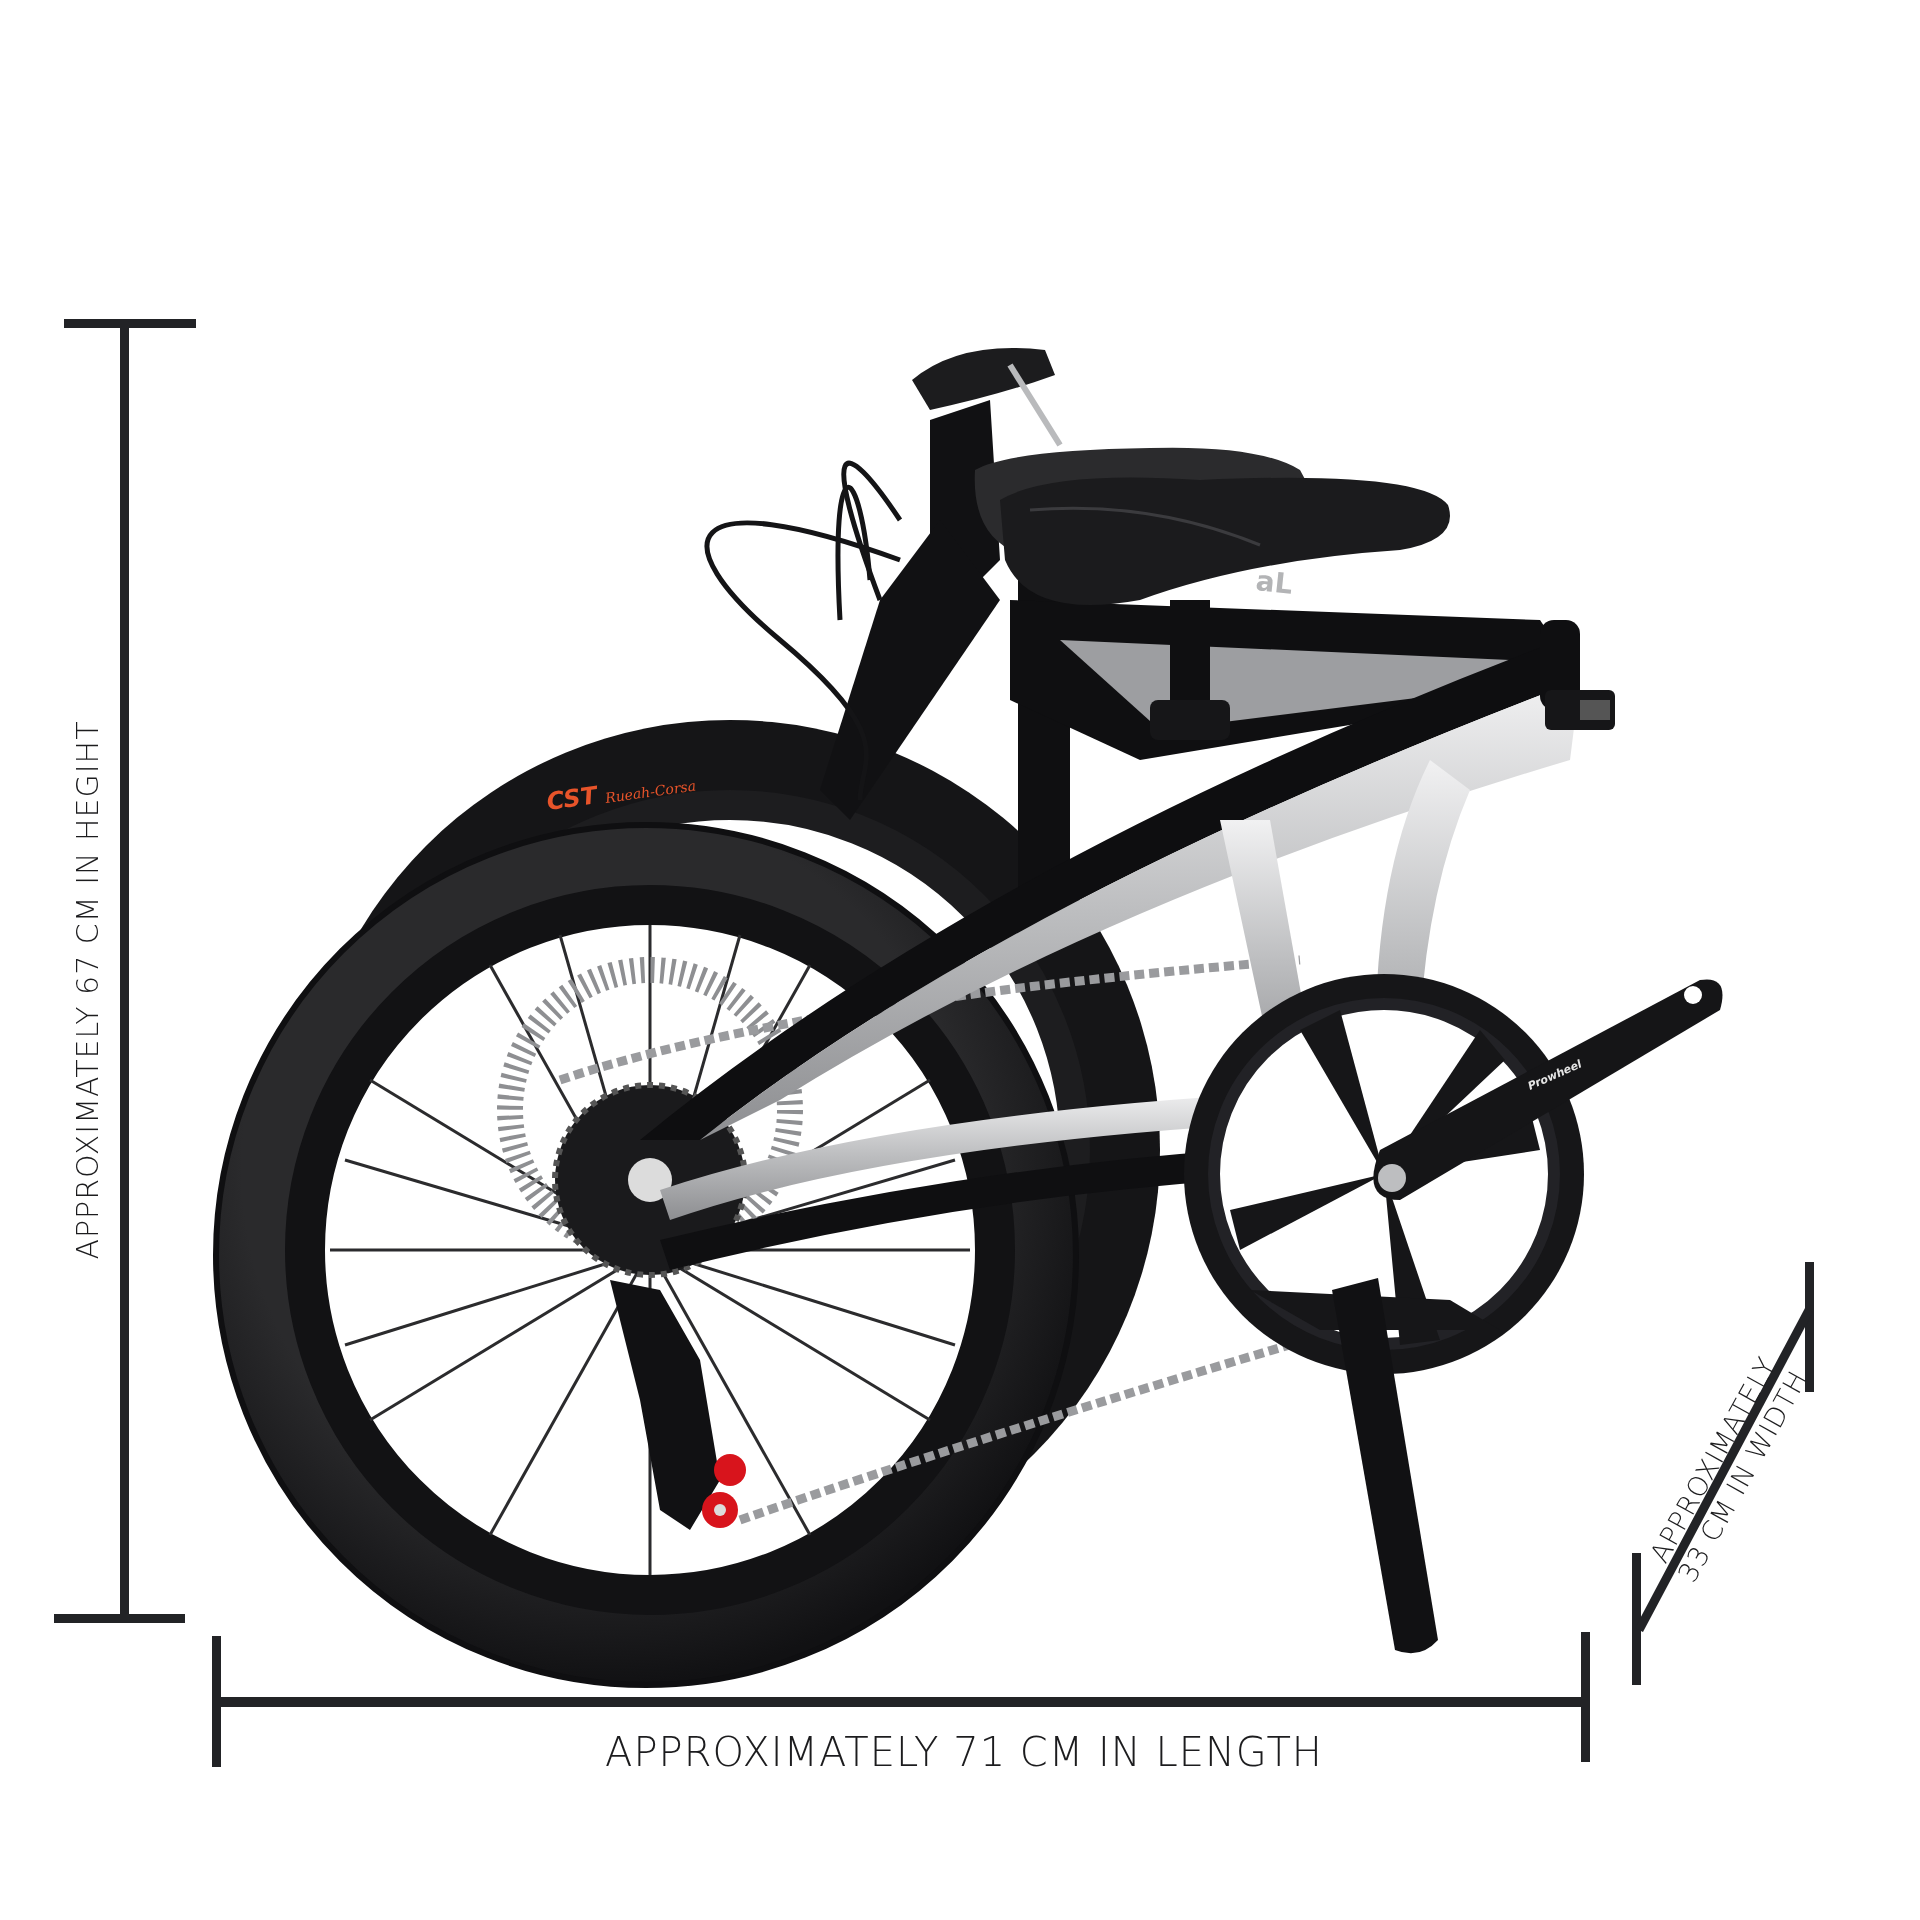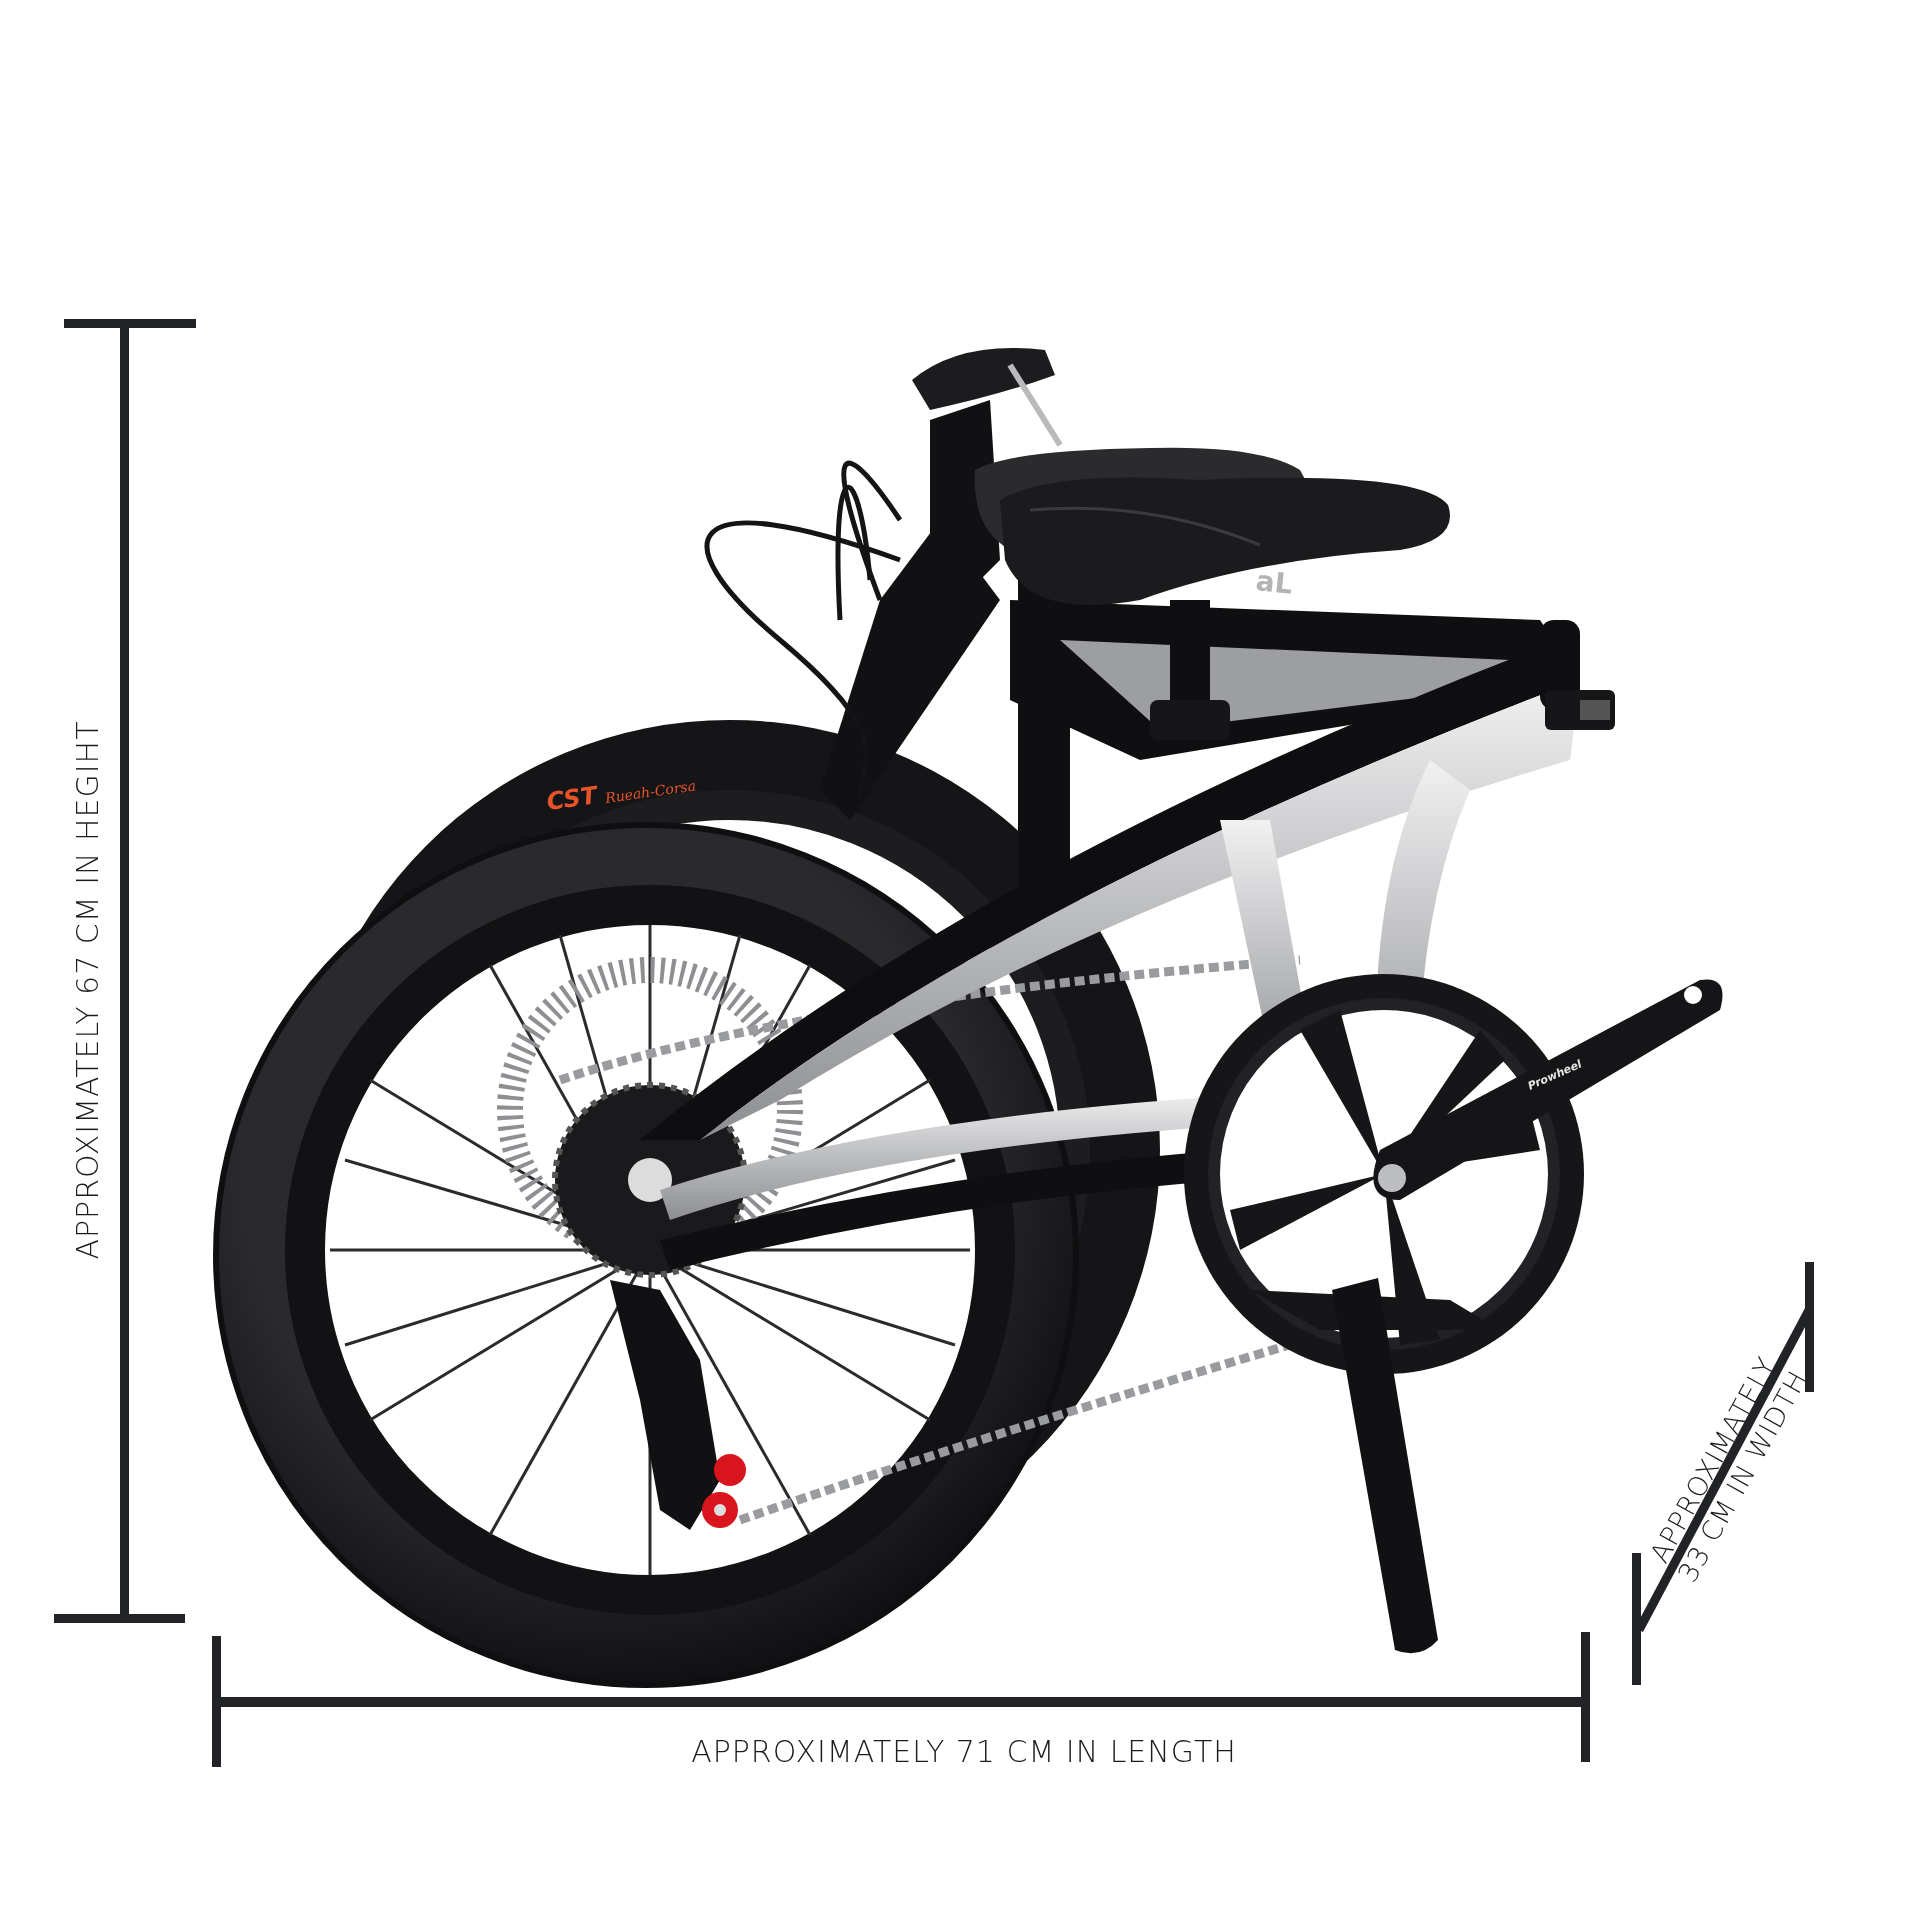--- a/index.html
+++ b/index.html
@@ -11,21 +11,21 @@
   .label {
     position: absolute; white-space: nowrap; color: #1c1c1e;
     font-family: "DejaVu Sans", sans-serif; font-weight: 300; letter-spacing: 1px;
     text-transform: uppercase; line-height: 1;
   }
   #height-label {
     left: 88px; top: 990px; font-size: 30px;
     transform: translate(-50%, -50%) rotate(-90deg); transform-origin: center;
   }
   #length-label {
-    left: 964px; top: 1752px; font-size: 30px; transform: translate(-50%, -50%); text-align: center;
+    left: 964px; top: 1752px; font-size: 40px; transform: translate(-50%, -50%); text-align: center;
   }
   #width-label {
     left: 1728px; top: 1468px; font-size: 27px; text-align: center; line-height: 1.25;
     transform: translate(-50%, -50%) rotate(-61deg); transform-origin: center;
   }
   #width-label span { display: block; }
   #bike { position: absolute; left: 0; top: 0; width: 1920px; height: 1920px; }
 </style>
 </head>
 <body>

